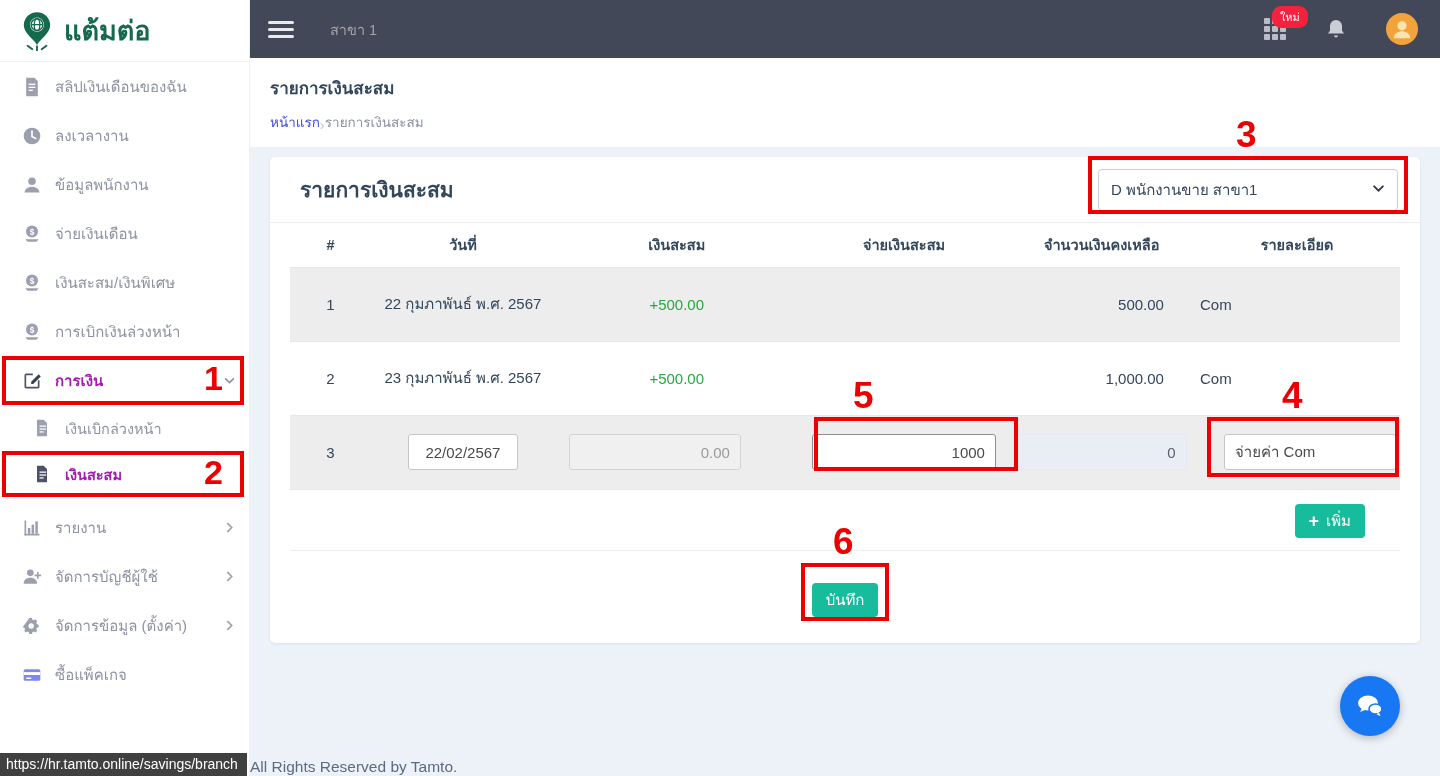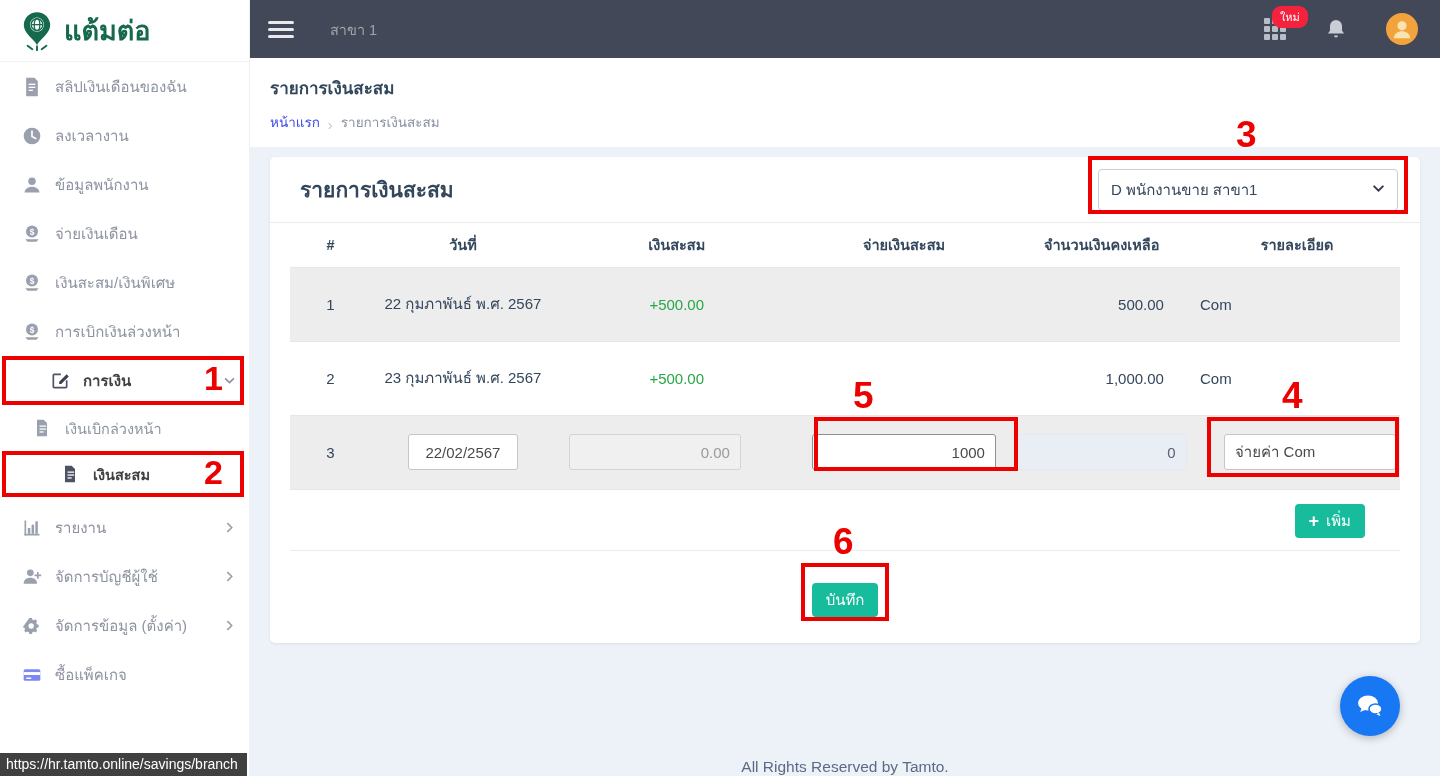--- a/index.html
+++ b/index.html
@@ -8,21 +8,21 @@
 
   .app { display:flex; width:1440px; height:764px; }
 
   
   .sidebar { width:250px; background:#ffffff; height:776px; flex:0 0 250px; border-right:1px solid #eef0f4; position:relative; z-index:2; }
   .logo { height:62px; display:flex; align-items:center; gap:10px; padding-left:20px; border-bottom:1px solid #f1f2f5; }
   .logo-text { color:#15694d; font-size:27px; font-weight:bold; }
   .snav { padding-top:0; }
   .sitem { height:49px; display:flex; align-items:center; gap:13px; padding:0 14px 0 22px; color:#8d93a1; font-size:15px; cursor:pointer; position:relative; }
   .sitem.sub { height:46px; padding-left:32px; font-size:14.5px; }
-  .sitem.active { color:#404040; font-weight:bold;margin-left:28px; }
+  .sitem.active { color:#a21caf; font-weight:bold; }
   .sitem .icn { width:20px; height:20px; display:inline-flex; flex:0 0 20px; }
   .sitem .icn svg { width:100%; height:100%; }
   .sitem .chev { margin-left:auto; display:inline-flex; }
   .subgroup { margin-bottom:6px; }
 
   
   .main { flex:1; display:flex; flex-direction:column; }
   .topbar { height:58px; background:#424857; display:flex; align-items:center; padding:0 22px 0 18px; flex:0 0 58px; }
   .hamburger { width:26px; cursor:pointer; margin-right:36px; }
   .hamburger div { height:3px; background:#e8eaee; border-radius:2px; margin:4px 0; }
@@ -30,21 +30,21 @@
   .top-right { margin-left:auto; display:flex; align-items:center; gap:38px; }
   .grid-wrap { position:relative; cursor:pointer;text-align:center; }
   .grid-icon { display:grid; grid-template-columns:repeat(3,6px); grid-gap:2px; }
   .grid-icon i { width:6px; height:6px; background:#b9bdc7; border-radius:1px; }
   .badge { position:absolute; top:-12px; left:8px; background:#f5223d; color:#fff; font-size:11px; padding:2px 8px; border-radius:9px; white-space:nowrap; }
   .avatar { width:32px; height:32px; border-radius:50%; background:#f2a33c; display:flex; align-items:center; justify-content:center; overflow:hidden; cursor:pointer; }
 
   
   .pagehead { background:#fff; padding:16px 0 14px 20px; }
   .pagetitle { color:#33475c; font-size:17px; font-weight:bold; margin-bottom:10px; }
-  .breadcrumb { font-size:13.5px; display:flex; align-items:flex-end; gap:8px; }
+  .breadcrumb { font-size:13.5px; display:flex; align-items:flex-end; }
   .bc-link { color:#3f4bea; cursor:pointer; }
   .bc-sep { color:#c3c8d4; font-size:15px; }
   .bc-cur { color:#8a92a3; }
 
   
   .content { flex:1; background:#edf1f8; }
   .card { margin:10px 20px 0 20px; background:#fff; border-radius:5px; box-shadow:0 1px 3px rgba(0,0,0,.08); }
   .card-head { height:66px; display:flex; align-items:center; justify-content:space-between; padding:0 22px 0 30px; border-bottom:1px solid #ececec; }
   .card-title { color:#33475c; font-size:21px; font-weight:bold; }
   .select { width:300px; height:42px; border:1px solid #c9cdd6; border-radius:4px; background:#fff; display:flex; align-items:center; padding:0 12px; font-size:15px; color:#33475c; cursor:pointer; }
@@ -66,21 +66,21 @@
   .inp-wd { width:184px; text-align:right; border-color:#8f8f8f; }
   .inp-bal { width:170px; text-align:right; background:#e9edf4; border-color:#e3e8f2; color:#5a6170; }
   .inp-det { width:172px; text-align:left;margin-left:26px; }
 
   .addrow { display:flex; justify-content:flex-end; padding:14px 55px 12px 0; }
   .btn { background:#16bc9c; color:#fff; border:none; border-radius:4px; font-size:15px; font-family:inherit; height:34px; padding:0 14px; cursor:pointer; display:inline-flex; align-items:center; gap:7px; }
   .btn .plus { font-size:18px; font-weight:bold; line-height:1; }
   .cardline { border-bottom:1px solid #ececec; margin:0 20px; }
   .saverow { display:flex; justify-content:center; padding:32px 0 26px 0; }
 
-  .site-footer { text-align:center; color:#5b6b84; font-size:15.5px; margin-top:115px; }
+  .site-footer { color:#5b6b84; font-size:15.5px; margin-top:115px; }
 
   
   .fab { position:absolute; right:40px; bottom:40px; width:60px; height:60px; border-radius:50%; background:#1877f2; display:flex; align-items:center; justify-content:center; cursor:pointer; box-shadow:0 2px 8px rgba(0,0,0,.25); z-index:5; }
   .statusbar { position:absolute; left:0; bottom:0; background:#404040; color:#fff; font-size:14px; padding:3px 9px 4px 6px; z-index:6; }
 
   
   .overlay { position:absolute; inset:0; pointer-events:none; z-index:10; }
   .ann-box { position:absolute; border:4px solid #ec0000; }
   .ann-num { position:absolute; color:#ec0000; font-weight:bold; font-size:37px; line-height:1; text-shadow:0 0 3px #fff,0 0 3px #fff; }
 </style>

